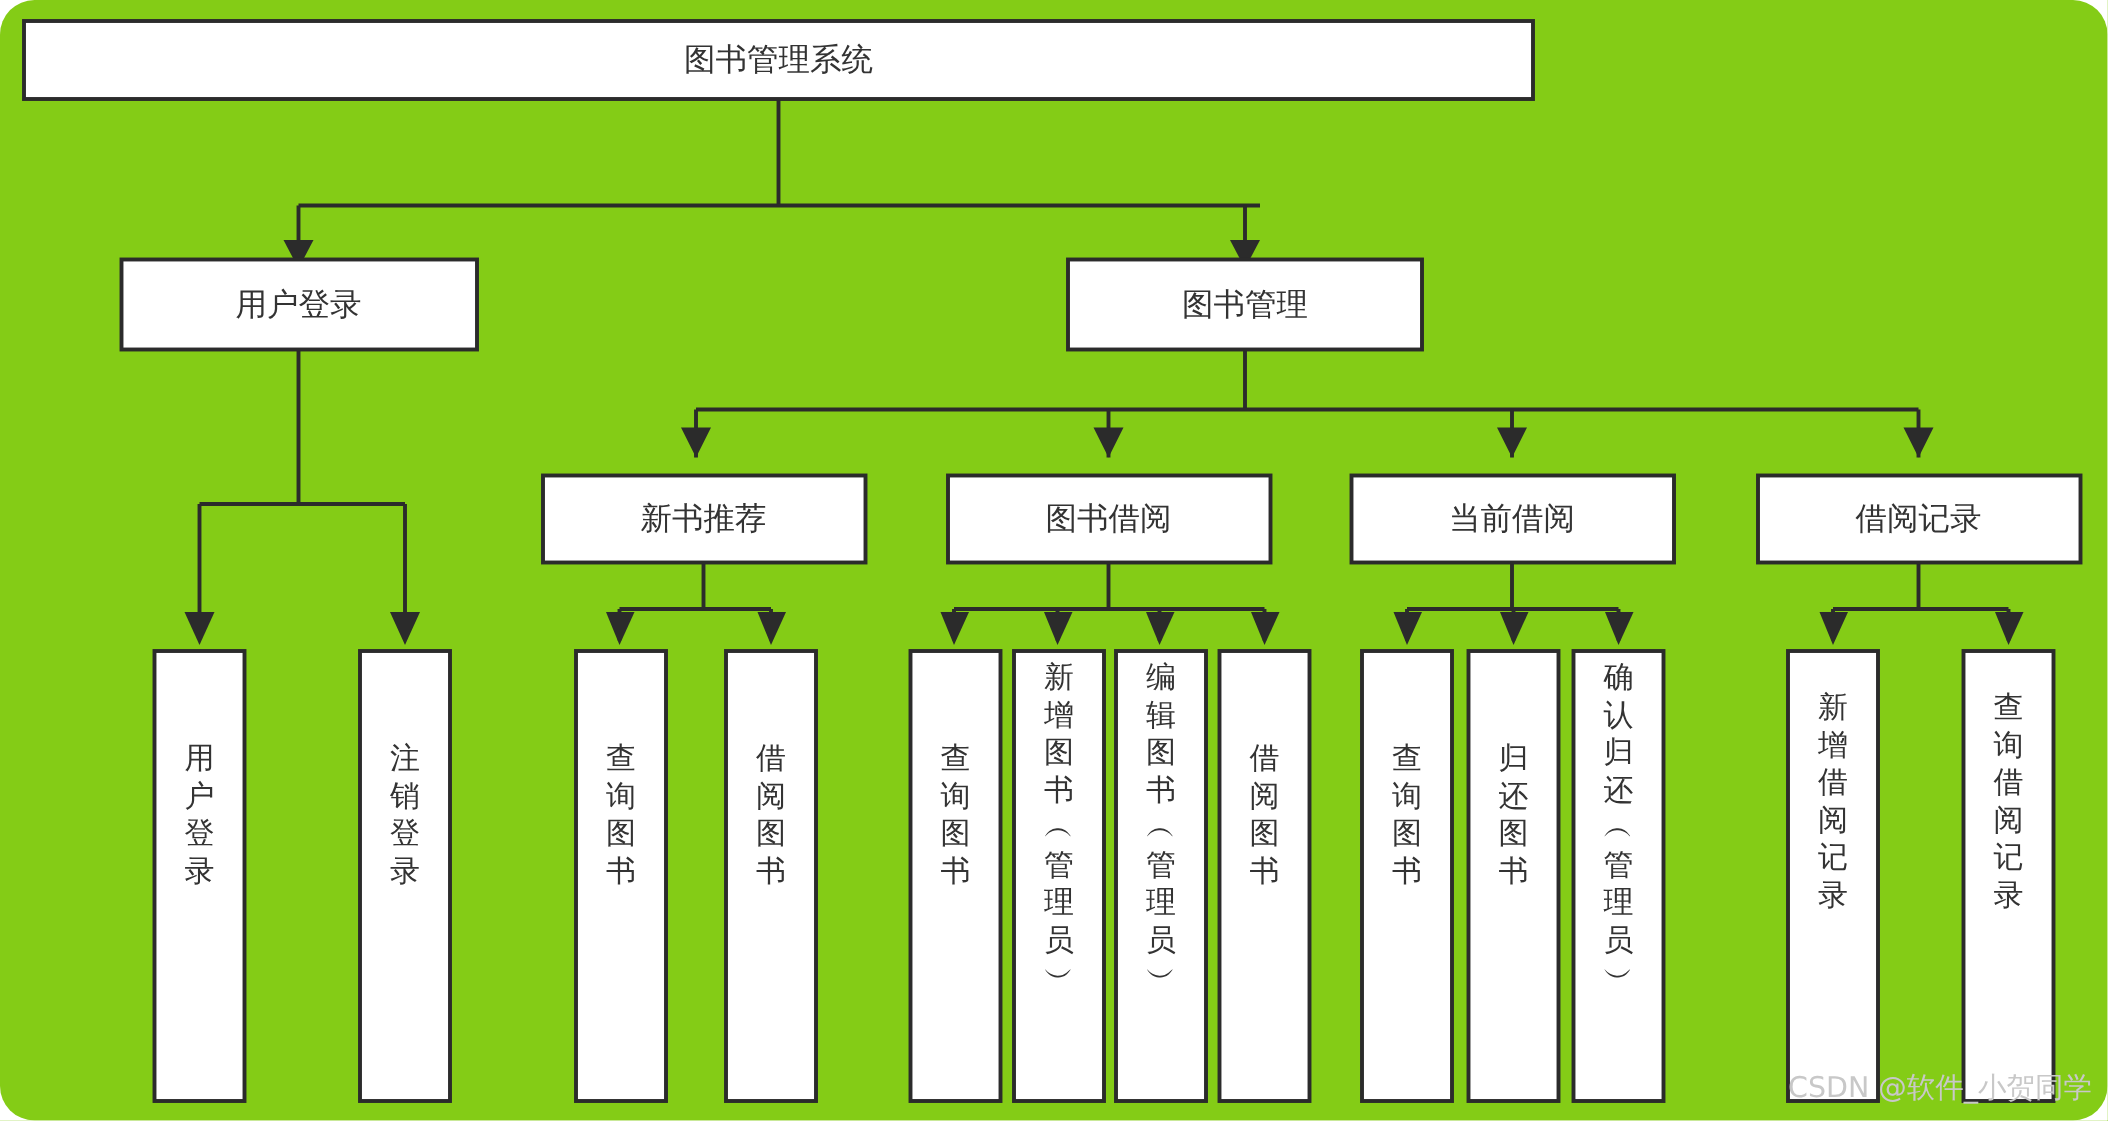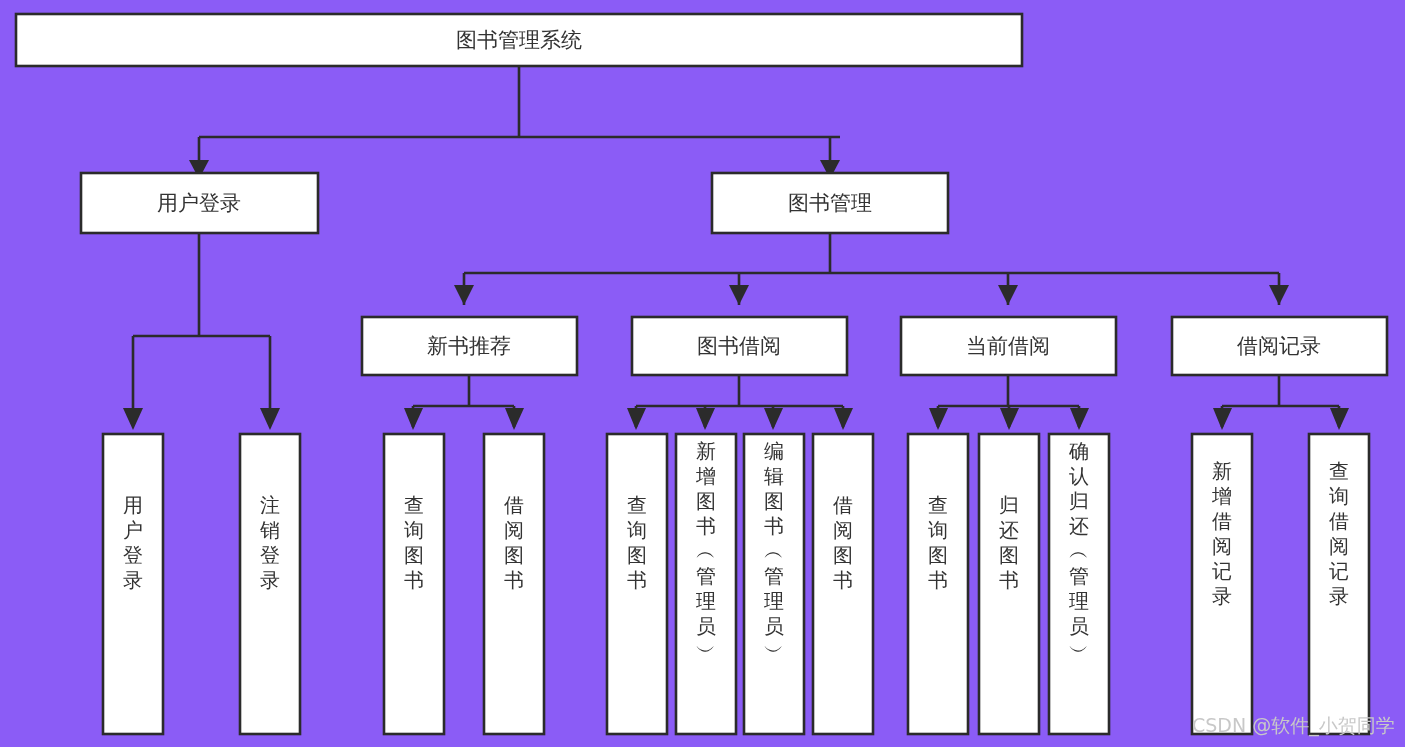--- a/index.html
+++ b/index.html
@@ -10,21 +10,22 @@
   body {
     width: 1405px;
     height: 747px;
     font-family: "DejaVu Sans", "Liberation Sans", sans-serif;
     overflow: hidden;
   }
   #diagram-root {
     position: relative;
     width: 1405px;
     height: 747px;
-    background: #8b5cf6;
+    background: #84cc16;
+    border-radius: 23px;
   }
   #diagram-svg {
     position: absolute;
     left: 0;
     top: 0;
     width: 1405px;
     height: 747px;
     display: block;
   }
   .node-box {

